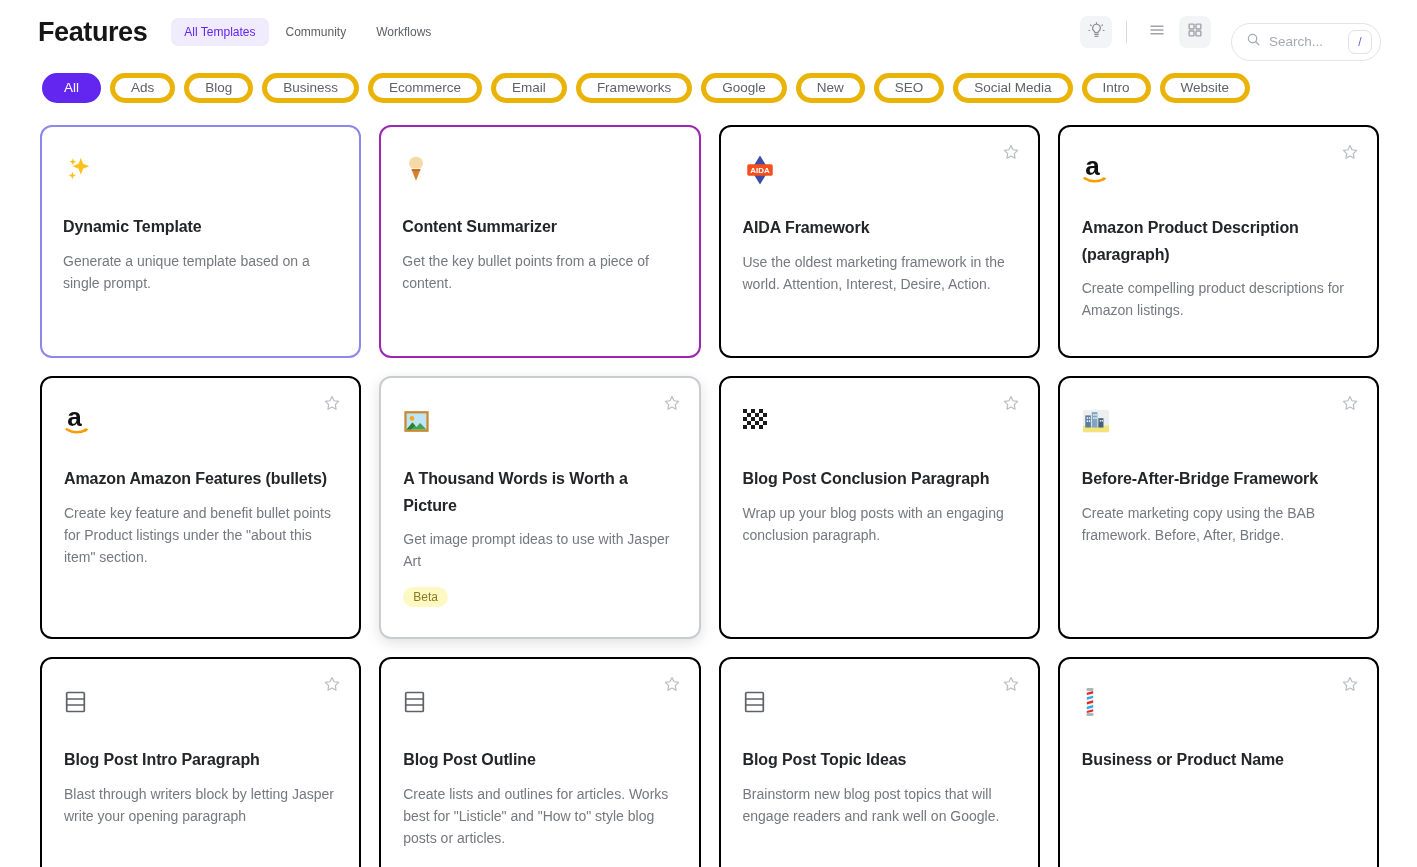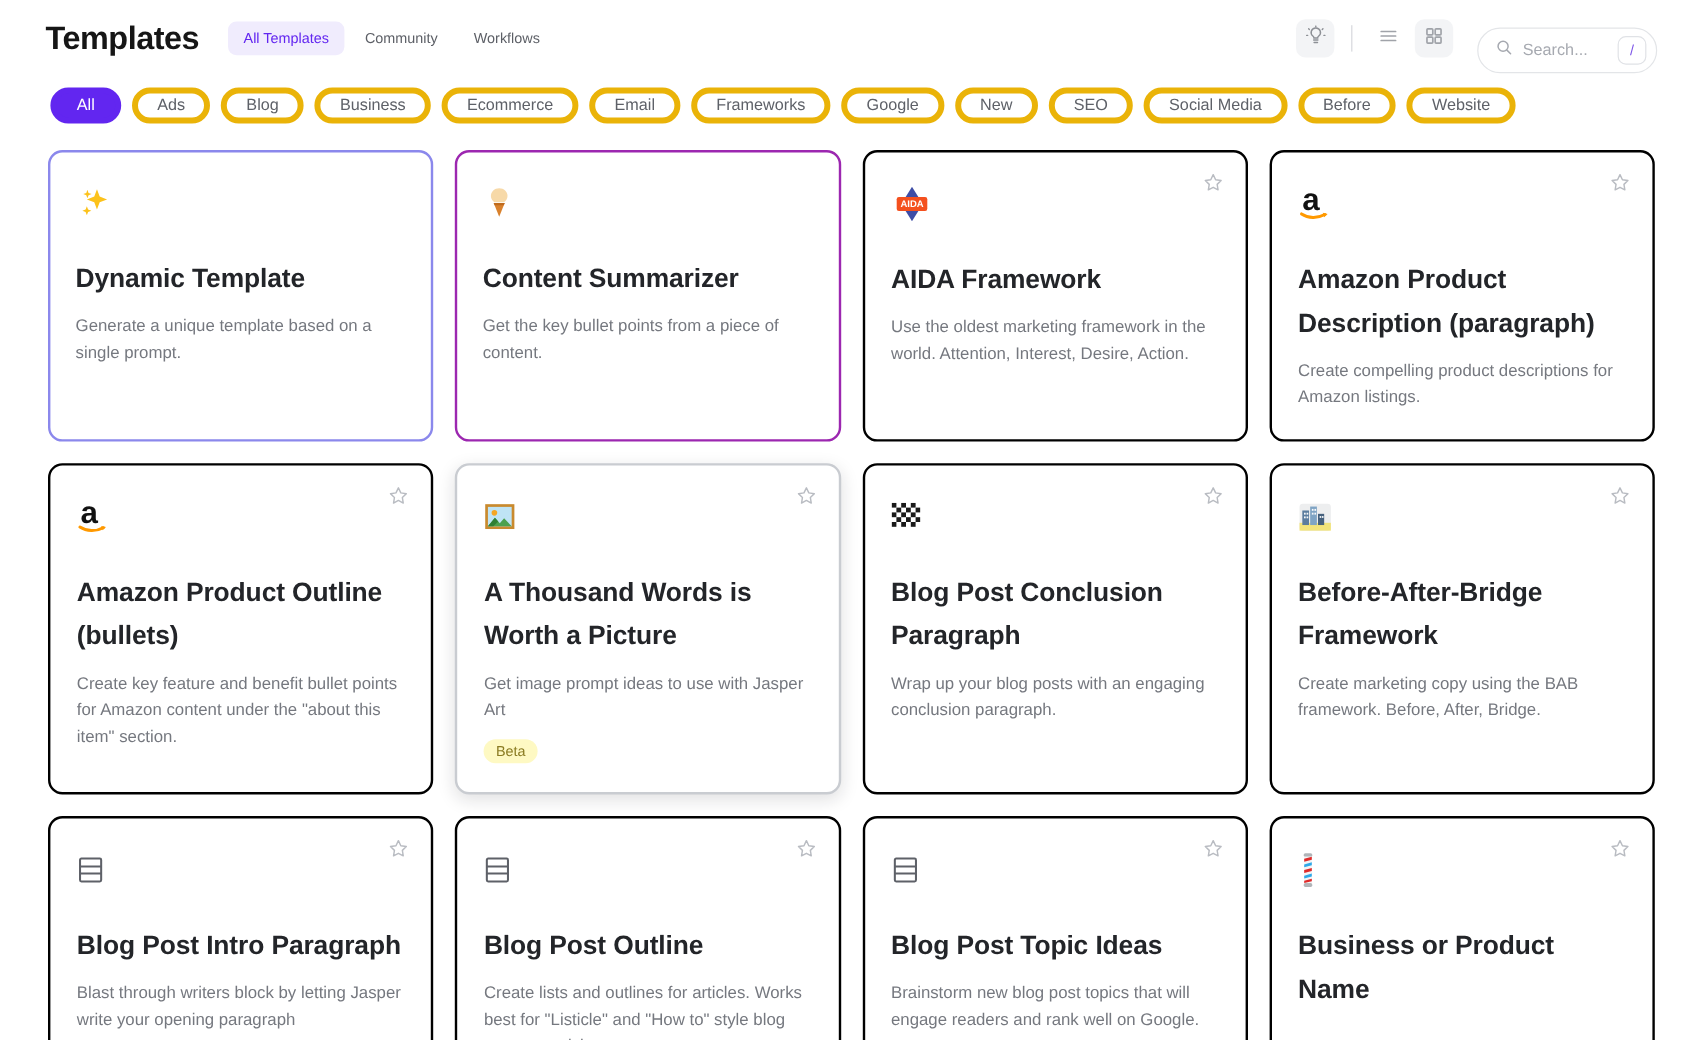--- a/index.html
+++ b/index.html
@@ -155,21 +155,21 @@
     font-size: 27px;
     line-height: 1;
     height: 34px;
     display: flex;
     align-items: center;
   }
   .card-emoji svg { display: block; }
 
   .card-title {
     margin-top: 28px;
-    font-size: 22px;
+    font-size: 16px;
     font-weight: 700;
     color: #232529;
     line-height: 1.66;
     letter-spacing: -0.1px;
   }
   .card-desc {
     margin-top: 9px;
     font-size: 14px;
     color: #75787f;
     line-height: 1.59;
@@ -190,21 +190,21 @@
     top: 16px;
     right: 18px;
     width: 18px; height: 18px;
     cursor: pointer;
   }
 </style>
 </head>
 <body>
 
 <div class="header">
-  <div class="page-title">Templates</div>
+  <div class="page-title">Features</div>
 
   <div class="tabs">
     <button class="tab active">All Templates</button>
     <button class="tab">Community</button>
     <button class="tab">Workflows</button>
   </div>
 
   <div class="header-spacer"></div>
 
   <div class="header-right">
@@ -258,21 +258,21 @@
   <button class="pill">Ads</button>
   <button class="pill">Blog</button>
   <button class="pill">Business</button>
   <button class="pill">Ecommerce</button>
   <button class="pill">Email</button>
   <button class="pill">Frameworks</button>
   <button class="pill">Google</button>
   <button class="pill">New</button>
   <button class="pill">SEO</button>
   <button class="pill">Social Media</button>
-  <button class="pill">Before</button>
+  <button class="pill">Intro</button>
   <button class="pill">Website</button>
 </div>
 
 <div class="grid">
 
   <div class="card sel-violet">
     <div class="card-emoji">
       <svg width="30" height="30" viewBox="0 0 32 32">
         <path d="M19 4l2.4 6.4L28 13l-6.6 2.6L19 22l-2.4-6.4L10 13l6.6-2.6z" fill="#FCC21B"></path>
         <path d="M10.5 4.5l1 2.7 2.7 1-2.7 1-1 2.7-1-2.7-2.7-1 2.7-1z" fill="#FCC21B"></path>
@@ -335,22 +335,22 @@
         <path d="M12 3.4l2.7 5.6 6.1.9-4.4 4.3 1 6.1-5.4-2.9-5.4 2.9 1-6.1-4.4-4.3 6.1-.9z"></path>
       </svg>
     </span>
     <div class="card-emoji">
       <svg width="40" height="34" viewBox="0 0 46 38">
         <text x="12" y="25" font-family="Liberation Sans, sans-serif" font-size="30" font-weight="bold" fill="#111111" text-anchor="middle">a</text>
         <path d="M3 28.5c6.4 4.3 15.4 4.4 22.4.6" stroke="#FF9900" stroke-width="2.9" fill="none" stroke-linecap="round"></path>
         <path d="M23.4 27.4l4.6 1.1-3.3 3.1z" fill="#FF9900"></path>
       </svg>
     </div>
-    <div class="card-title">Amazon Product Outline (bullets)</div>
-    <div class="card-desc">Create key feature and benefit bullet points for Amazon content under the "about this item" section.</div>
+    <div class="card-title">Amazon Amazon Features (bullets)</div>
+    <div class="card-desc">Create key feature and benefit bullet points for Product listings under the "about this item" section.</div>
   </div>
 
   <div class="card tall hovered">
     <span class="star">
       <svg width="18" height="18" viewBox="0 0 24 24" fill="none" stroke="#b9bcc2" stroke-width="1.6" stroke-linejoin="round">
         <path d="M12 3.4l2.7 5.6 6.1.9-4.4 4.3 1 6.1-5.4-2.9-5.4 2.9 1-6.1-4.4-4.3 6.1-.9z"></path>
       </svg>
     </span>
     <div class="card-emoji">
       <svg width="27" height="27" viewBox="0 0 30 30">

